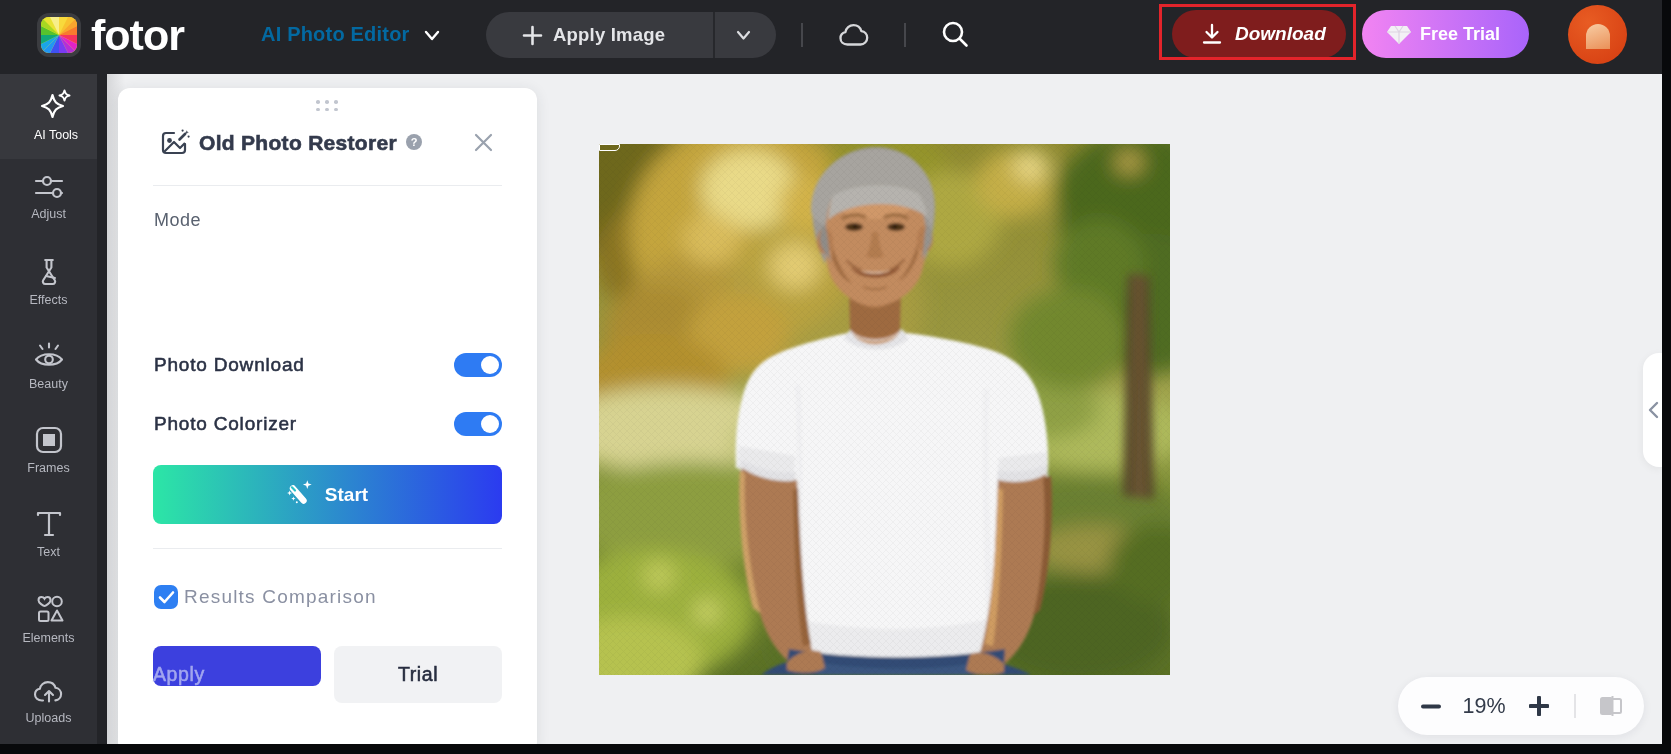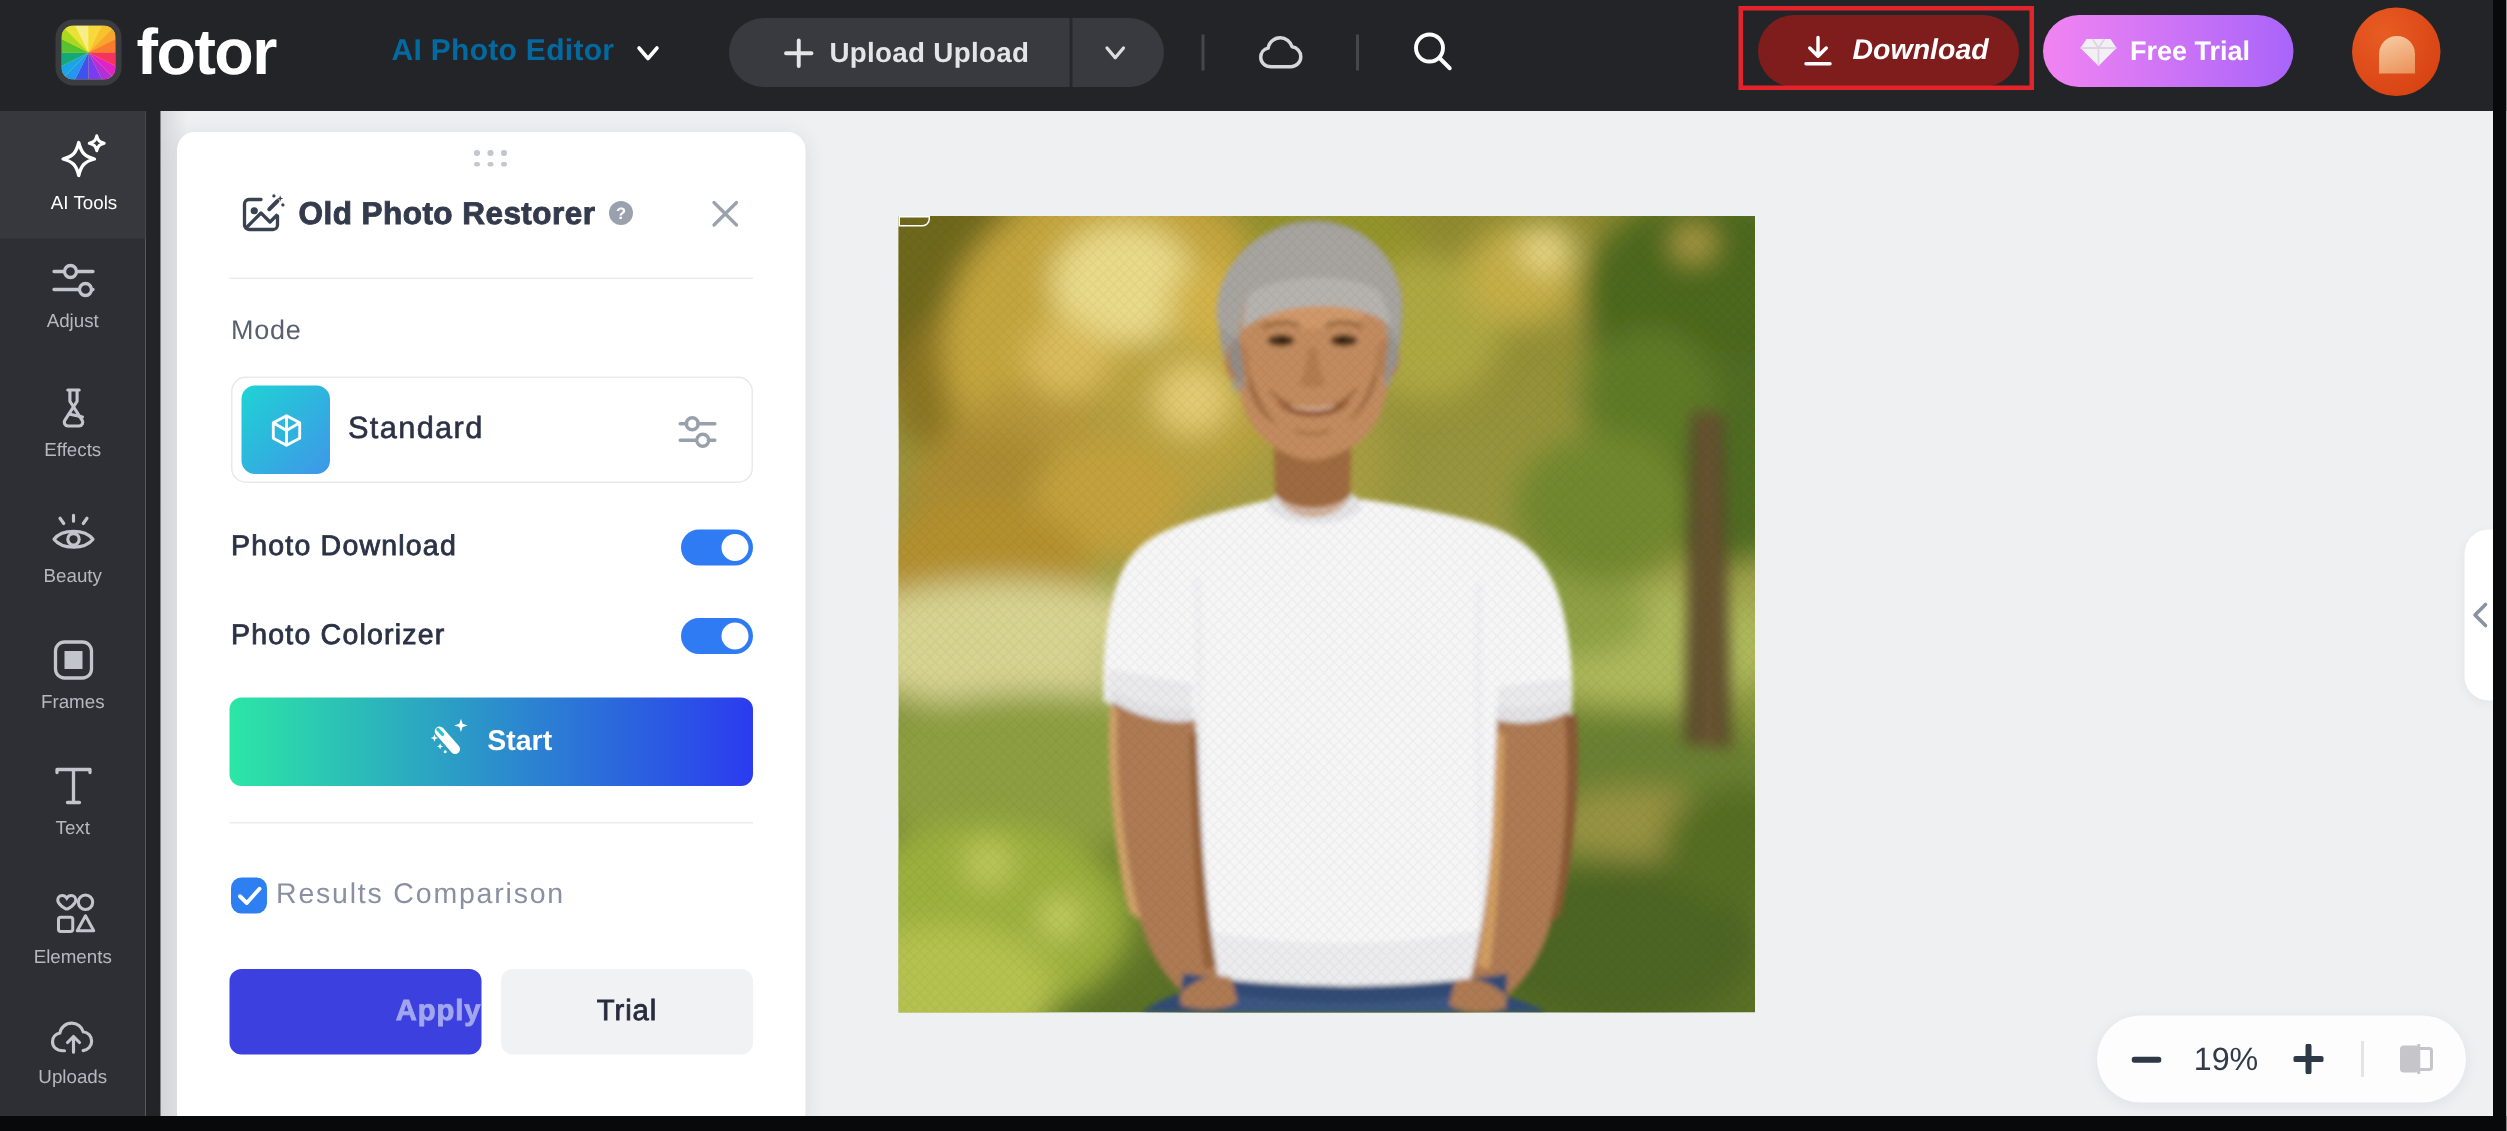--- a/index.html
+++ b/index.html
@@ -34,21 +34,21 @@
   .mode-lbl { position:absolute; left:36px; top:122px; font-size:18px; color:#59616f; letter-spacing:.5px; }
   .mode-card { position:absolute; left:36px; top:163px; width:348px; height:71px; border:1.5px solid #e7e9ed; border-radius:10px; background:#fff; }
   .mode-ic { position:absolute; left:6px; top:5px; width:59px; height:59px; border-radius:9px; background:linear-gradient(135deg,#1ed3d4 0%,#3f96e8 100%); }
   .mode-name { position:absolute; left:77px; top:22px; font-size:20.5px; color:#2b3245; letter-spacing:.9px; -webkit-text-stroke:.4px #2b3245; }
   .row-lbl { position:absolute; left:36px; font-size:19px; font-weight:normal; -webkit-text-stroke:.55px #2b3245; color:#2b3245; letter-spacing:.8px;}
   .toggle { position:absolute; left:336px; width:48px; height:24px; border-radius:12px; background:#2e7bf3; }
   .toggle i { position:absolute; right:3px; top:3px; width:18px; height:18px; border-radius:50%; background:#fff; }
   #startbtn { position:absolute; left:35px; top:377px; width:349px; height:59px; border-radius:8px; background:linear-gradient(90deg,#2ce6a6,#2b3bf0); color:#fff; font-size:19px; font-weight:bold; text-align:center; line-height:59px; }
   .chk { position:absolute; left:35.5px; top:497px; width:24.5px; height:24px; border-radius:7px; background:#2e7ff2; }
   .chk-lbl { position:absolute; left:66px; top:498px; font-size:19px; color:#8a90a2; letter-spacing:1.2px; }
-  #applybtn { position:absolute; left:35px; top:558px; width:168px; height:57px; border-radius:8px; background:#3c40de; color:#a2a6ef; font-size:19.5px; font-weight:bold; -webkit-text-stroke:.55px #a2a6ef; text-align:right; line-height:57px; letter-spacing:.6px; }
+  #applybtn { position:absolute; left:35px; top:558px; width:168px; height:40px; border-radius:8px; background:#3c40de; color:#a2a6ef; font-size:19.5px; font-weight:normal; -webkit-text-stroke:.55px #a2a6ef; text-align:left; line-height:57px; letter-spacing:.6px; }
   #cancelbtn { position:absolute; left:216px; top:558px; width:168px; height:57px; border-radius:8px; background:#f1f2f4; color:#272d3f; font-size:19.5px; font-weight:normal; -webkit-text-stroke:.55px #272d3f; text-align:center; line-height:57px; letter-spacing:.6px; }
 
   
   #rtab { position:absolute; left:1643px; top:353px; width:19px; height:114px; background:#fff; border-radius:16px 0 0 16px; z-index:22; box-shadow:0 2px 8px rgba(0,0,0,.06); }
 
   
   #zoompill { position:absolute; left:1398px; top:677px; width:246px; height:58px; background:#fdfdfe; border-radius:29px; z-index:26; box-shadow:0 2px 10px rgba(30,35,50,.07); }
   #zoompill .pct { position:absolute; left:46px; top:17px; width:80px; text-align:center; font-size:21.5px; color:#333b4a; }
 
   
@@ -111,21 +111,21 @@
 <div id="logotext">fotor</div>
 <div id="aipe">AI Photo Editor</div>
 <svg class="abs" style="left:424px;top:30px;z-index:31" width="16" height="12" viewBox="0 0 16 12">
     <path d="M2 2 L8 9 L14 2" stroke="#fff" stroke-width="2.4" fill="none" stroke-linecap="round" stroke-linejoin="round"></path>
   </svg>
 
 <div id="uploadpill">
   <svg class="abs" style="left:36px;top:13px" width="21" height="21" viewBox="0 0 21 21">
       <path d="M10.5 2 V19 M2 10.5 H19" stroke="#e4e5e8" stroke-width="2.6" stroke-linecap="round"></path>
     </svg>
-  <div class="txt">Upload Upload</div>
+  <div class="txt">Apply Image</div>
   <div class="sep"></div>
   <svg class="abs" style="left:250px;top:18px" width="15" height="11" viewBox="0 0 15 11">
       <path d="M2 2 L7.5 8.5 L13 2" stroke="#dcdde0" stroke-width="2.2" fill="none" stroke-linecap="round" stroke-linejoin="round"></path>
     </svg>
 </div>
 
 <div class="abs" style="left:801px;top:23px;width:1.5px;height:24px;background:#46474c;z-index:31"></div>
 <svg class="abs" style="left:838px;top:21px;z-index:31" width="32" height="27" viewBox="0 0 32 27">
   <path d="M9.5 23.5 c-4.3 0 -7 -2.8 -7 -6.3 c0 -3 2 -5.5 4.9 -6.1 c0.6 -3.9 4 -6.9 8.1 -6.9 c3.7 0 6.9 2.5 7.9 6 c3.3 0.4 5.8 3.2 5.8 6.6 c0 3.7 -3 6.7 -6.7 6.7 Z" fill="none" stroke="#d6d7da" stroke-width="2.3" stroke-linejoin="round"></path>
 </svg>
@@ -395,34 +395,20 @@
   <div class="hdr-title">Old Photo Restorer</div>
   <svg class="abs" style="left:288px;top:46px" width="16" height="16" viewBox="0 0 16 16">
     <circle cx="8" cy="8" r="8" fill="#9aa1ad"></circle>
     <text x="8" y="12" text-anchor="middle" font-size="11" font-weight="bold" fill="#fff" font-family="Liberation Sans">?</text>
   </svg>
   <svg class="abs" style="left:355px;top:44px" width="21" height="21" viewBox="0 0 21 21">
       <path d="M3 3 L18 18 M18 3 L3 18" stroke="#9aa2ae" stroke-width="2.2" stroke-linecap="round"></path>
     </svg>
   <div class="divider" style="top:97px"></div>
   <div class="mode-lbl">Mode</div>
-  <div class="mode-card">
-    <div class="mode-ic">
-      <svg class="abs" style="left:19px;top:18px" width="22" height="24" viewBox="0 0 30 31">
-        <path d="M15 2 L27 8.5 V22.5 L15 29 L3 22.5 V8.5 Z M15 2 V15.5 M3 8.5 L15 15.5 L27 8.5 M15 29 V15.5" fill="none" stroke="#fff" stroke-width="2.6" stroke-linejoin="round"></path>
-      </svg>
-    </div>
-    <div class="mode-name">Standard</div>
-    <svg class="abs" style="left:297px;top:24px" width="26" height="24" viewBox="0 0 26 24">
-      <path d="M1.5 6.5 H5.8 M13.2 6.5 H24.5" stroke="#98a0ac" stroke-width="2.4" stroke-linecap="round"></path>
-      <circle cx="9.5" cy="6.5" r="4" fill="none" stroke="#98a0ac" stroke-width="2.2"></circle>
-      <path d="M1.5 17.5 H12.2 M20.2 17.5 H24.5" stroke="#98a0ac" stroke-width="2.4" stroke-linecap="round"></path>
-      <circle cx="16.5" cy="17.5" r="4" fill="none" stroke="#98a0ac" stroke-width="2.2"></circle>
-    </svg>
-  </div>
   <div class="row-lbl" style="top:266px">Photo Download</div>
   <div class="toggle" style="top:265px">
       <i></i>
     </div>
   <div class="row-lbl" style="top:325px">Photo Colorizer</div>
   <div class="toggle" style="top:324px">
       <i></i>
     </div>
   <div id="startbtn"><svg style="vertical-align:-5px;margin-right:12px" width="26" height="27" viewBox="0 0 26 27">
     <path d="M6 9.5 L16.5 21.5" stroke="#fff" stroke-width="6.4" stroke-linecap="round"></path>

